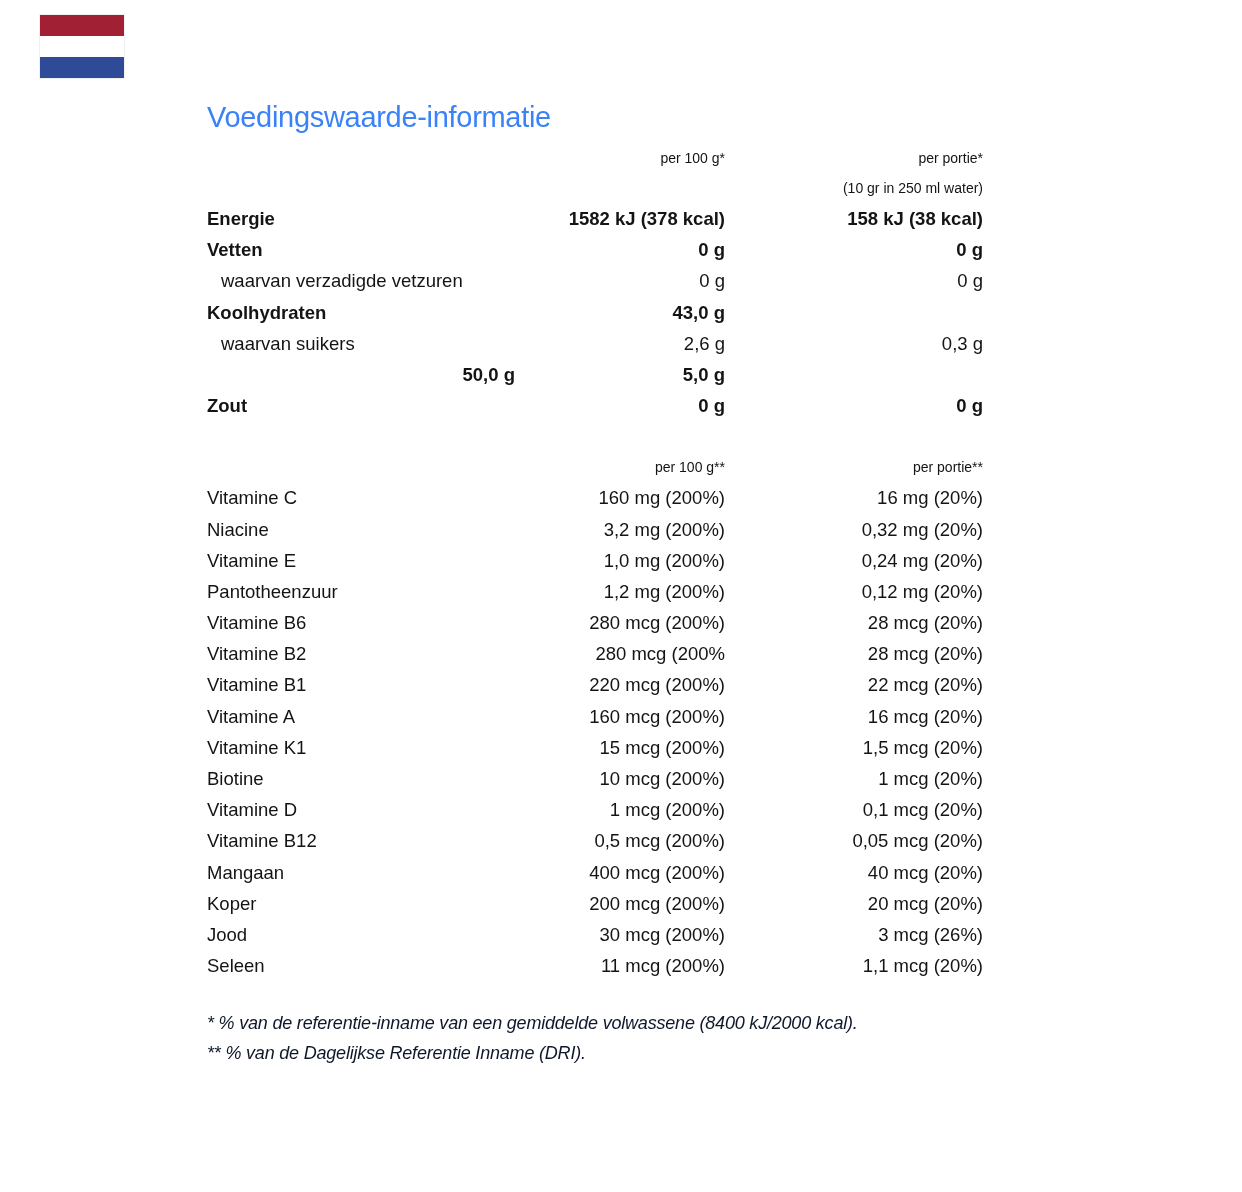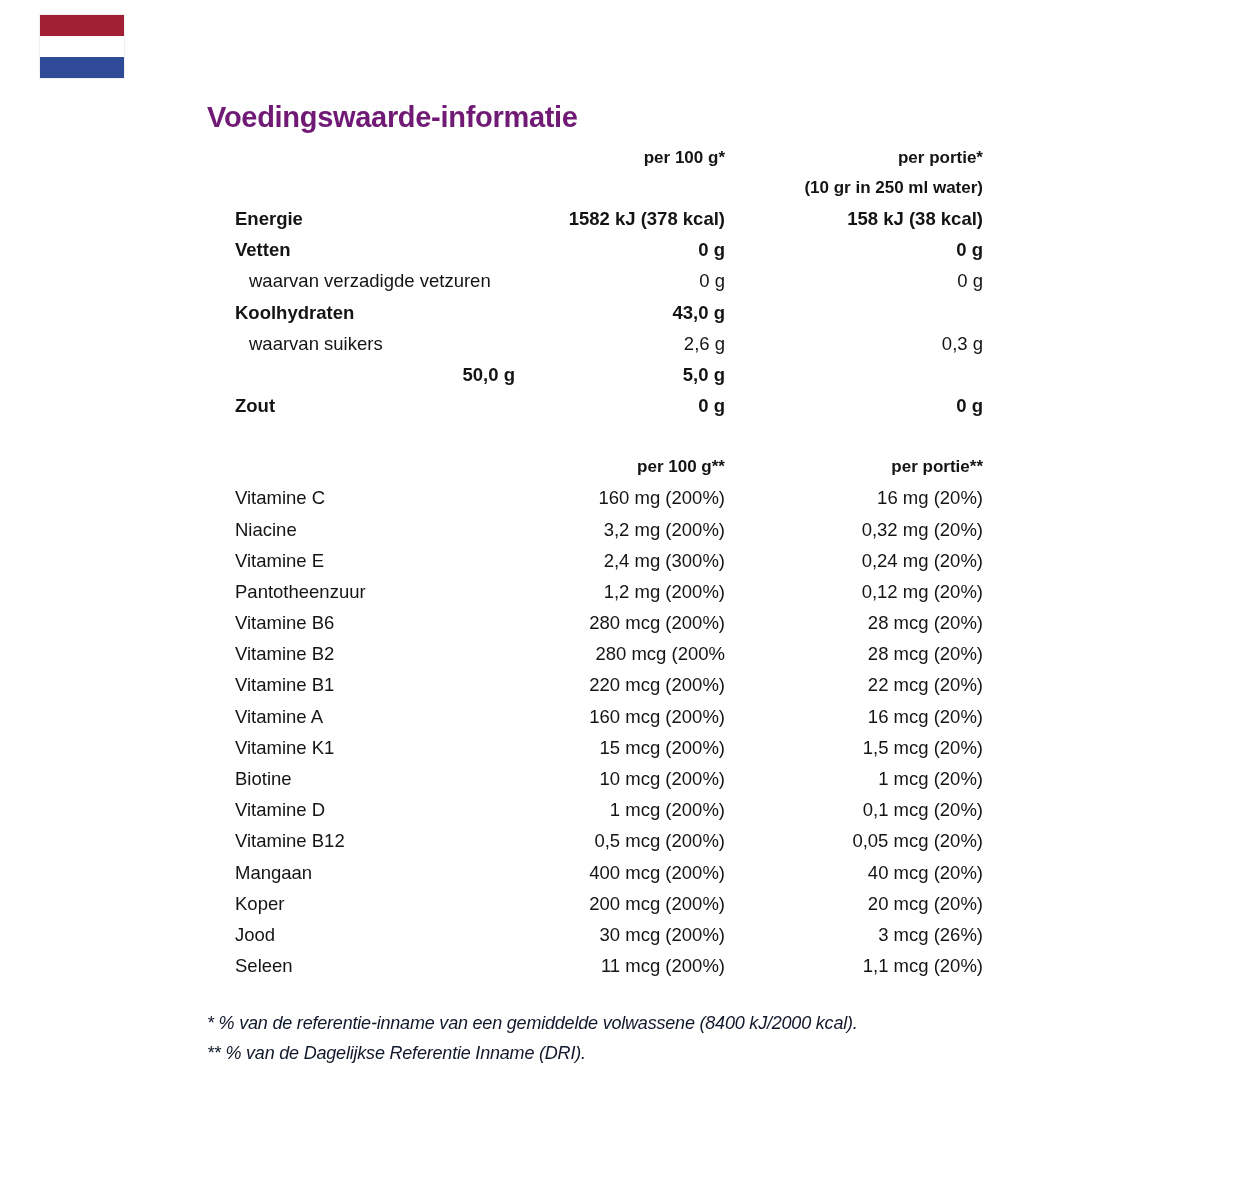--- a/index.html
+++ b/index.html
@@ -35,40 +35,39 @@
     position: absolute;
     left: 207px;
     top: 100px;
     width: 776px;
   }
   .title {
     margin: 0;
     height: 43px;
     font-size: 29px;
     line-height: 34px;
-    font-weight: bold;
+    font-weight: normal;
     letter-spacing: -0.3px;
-    color: #701a75;
+    color: #3b82f6;
   }
   .grid {
     display: grid;
     grid-template-columns: 1fr 210px 258px;
   }
   .hrow {
     height: 30px;
     line-height: 30px;
-    font-size: 17px;
-    font-weight: bold;
+    font-size: 14px;
+    font-weight: normal;
   }
   .row {
     height: 31.2px;
     line-height: 31.2px;
     font-size: 18.5px;
     font-weight: normal;
-    margin-left: 28px;
   }
   .row.bold { font-weight: bold; }
   .row .label.indent { padding-left: 14px; }
   .cell.val { text-align: right; white-space: nowrap; }
   .cell.label { text-align: left; white-space: nowrap; }
   .spacer-a { height: 31px; }
   .spacer-b { height: 28px; }
   .footnotes {
     font-style: italic;
     font-size: 18px;
@@ -154,21 +153,21 @@
           <span class="cell val">160 mg (200%)</span>
           <span class="cell val">16 mg (20%)</span>
         </div>
         <div class="grid row">
           <span class="cell label">Niacine</span>
           <span class="cell val">3,2 mg (200%)</span>
           <span class="cell val">0,32 mg (20%)</span>
         </div>
         <div class="grid row">
           <span class="cell label">Vitamine E</span>
-          <span class="cell val">2,4 mg (300%)</span>
+          <span class="cell val">1,0 mg (200%)</span>
           <span class="cell val">0,24 mg (20%)</span>
         </div>
         <div class="grid row">
           <span class="cell label">Pantotheenzuur</span>
           <span class="cell val">1,2 mg (200%)</span>
           <span class="cell val">0,12 mg (20%)</span>
         </div>
         <div class="grid row">
           <span class="cell label">Vitamine B6</span>
           <span class="cell val">280 mcg (200%)</span>

